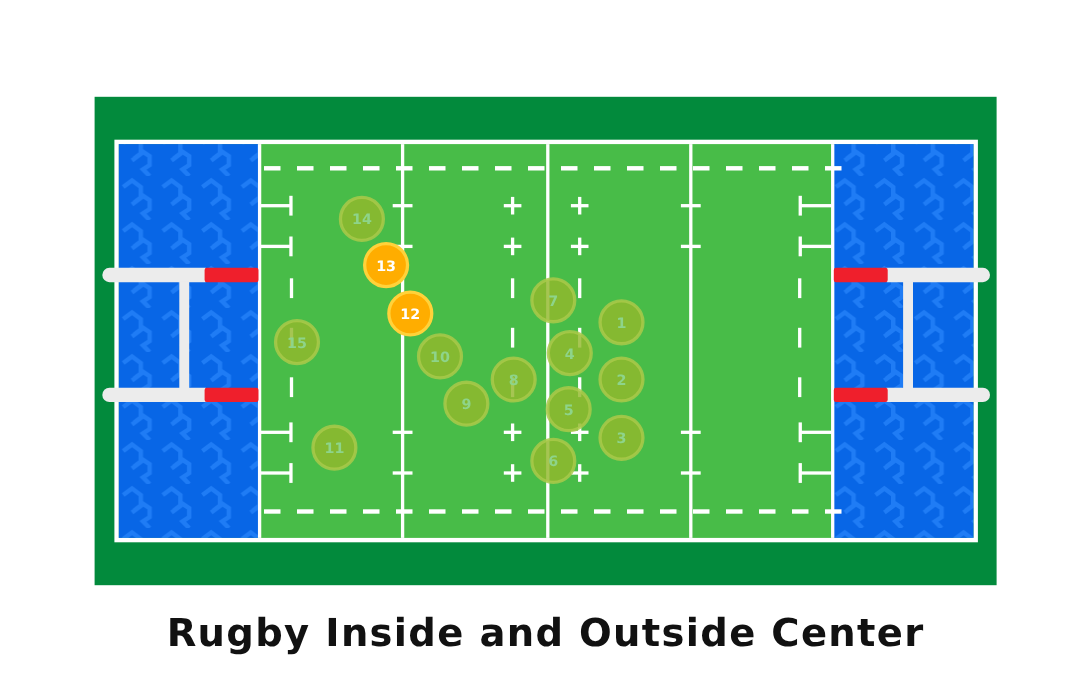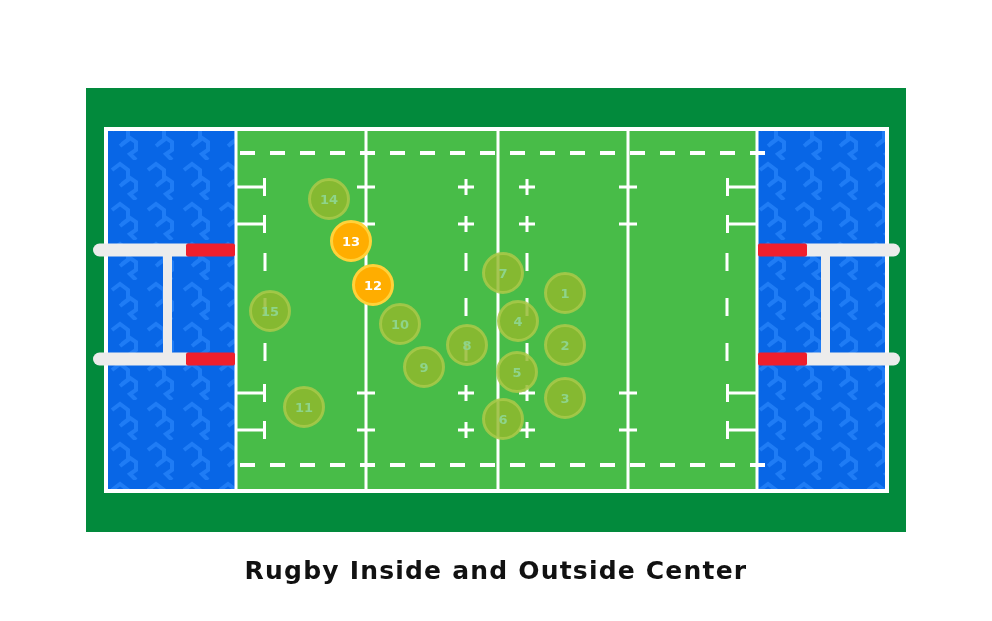--- a/index.html
+++ b/index.html
@@ -1,20 +1,20 @@
 <!DOCTYPE html>
 <html><head>
 <meta charset="utf-8">
 <style>
   html, body { margin: 0; padding: 0; background: #ffffff; }
   body { width: 992px; height: 621px; position: relative; overflow: hidden; font-family: "DejaVu Sans", sans-serif; }
   #pitch { position: absolute; left: 0; top: 0; }
   .title {
     position: absolute; left: 0; top: 556px; width: 992px; text-align: center;
-    font-family: "DejaVu Sans", sans-serif; font-weight: bold; font-size: 25px;
+    font-family: "DejaVu Sans", sans-serif; font-weight: bold; font-size: 35px;
     letter-spacing: 1.2px; color: #111111;
   }
   .pnum { font-family: "DejaVu Sans", sans-serif; font-weight: bold; font-size: 13px; }
 </style>
 </head>
 <body>
 
 <svg id="pitch" width="992" height="621" viewBox="0 0 992 621">
   <defs>
     <pattern id="rpat" patternUnits="userSpaceOnUse" width="36" height="40">

